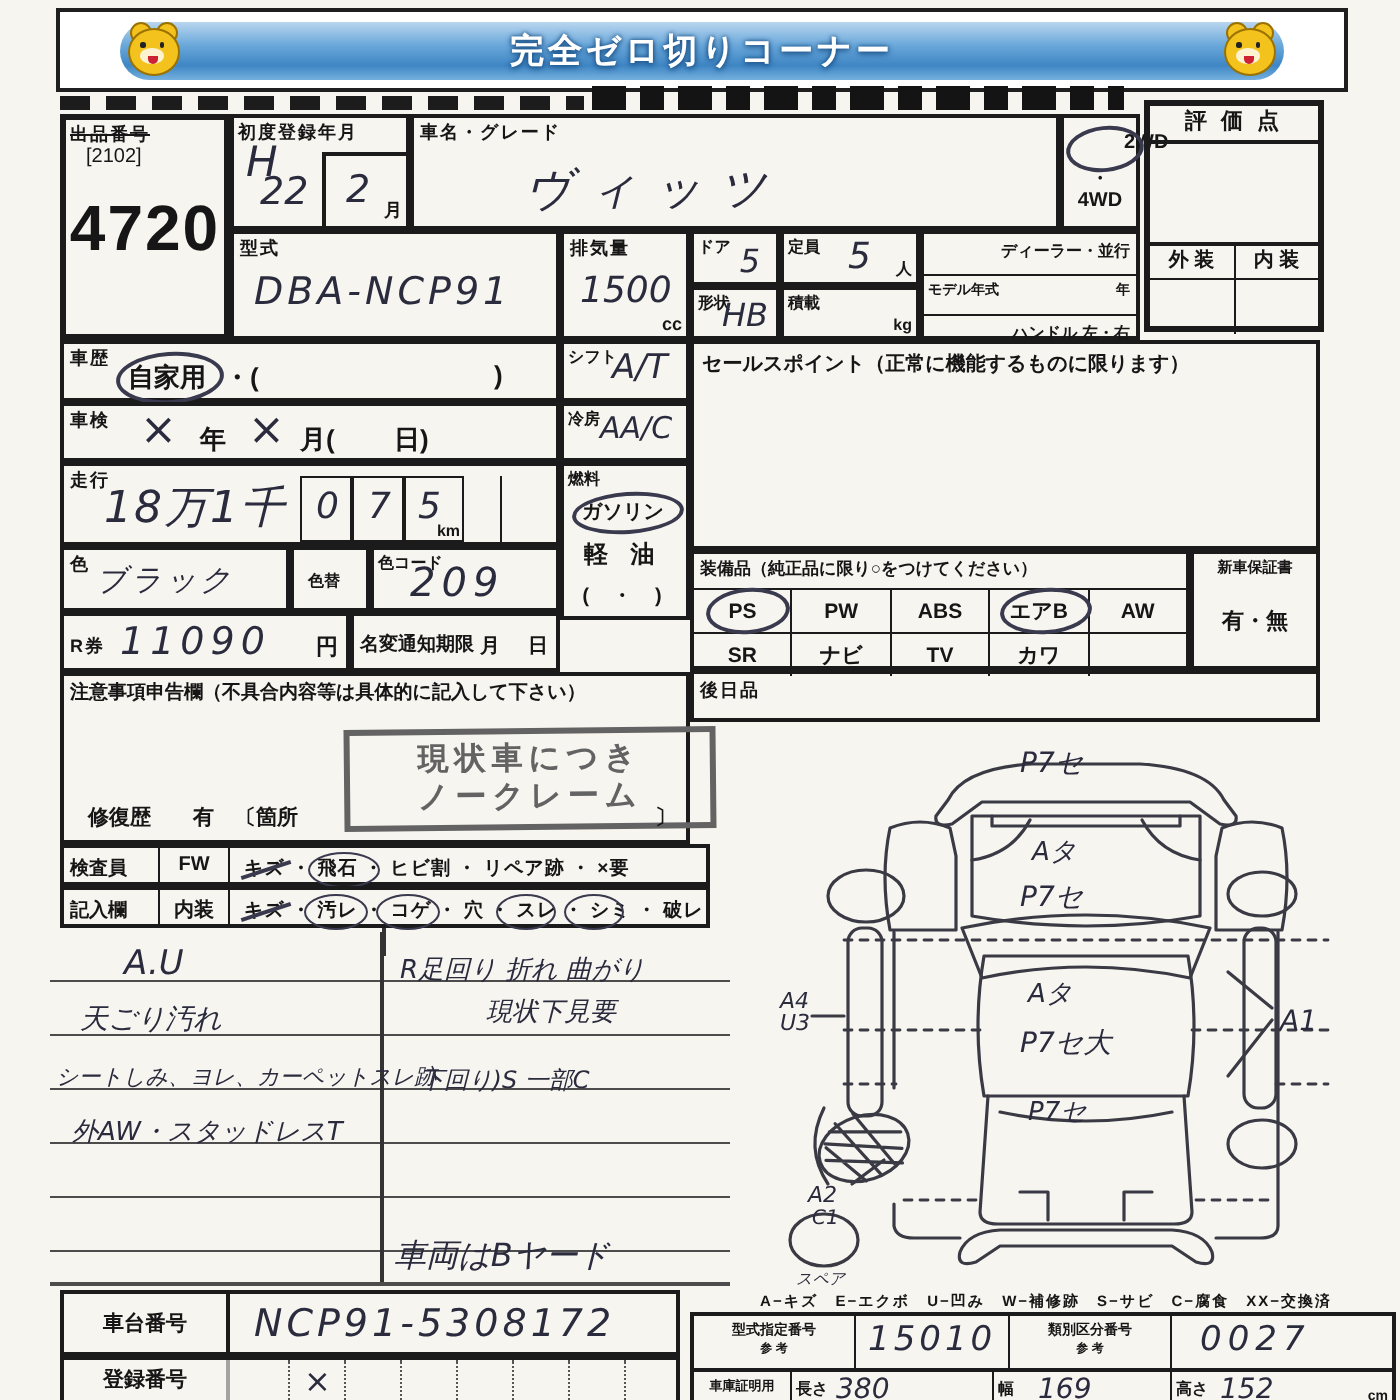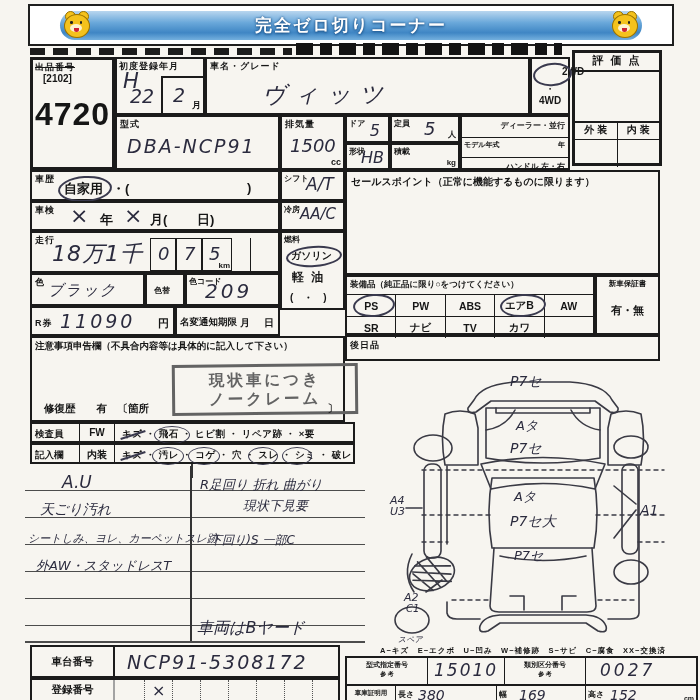--- a/index.html
+++ b/index.html
@@ -66,21 +66,21 @@
       <span class="eye" style="left:6px;"></span>
         <span class="eye" style="right:8px;"></span>
       <span class="mouth"></span>
     </div>
   </div>
   <div class="strip-dash"></div>
   <div class="strip-blob"></div>
 
   <div class="cell" style="left:30px;top:57px;width:85px;height:113px;border-width:3px;">
     <div class="lbl" style="position:absolute;left:2px;top:1px;text-decoration:line-through;">出品番号</div>
-    <div style="position:absolute;left:10px;top:13px;font-size:10px;font-weight:bold;">[2102]</div>
+    <div style="position:absolute;left:10px;top:13px;font-size:10px;font-weight:normal;">[2102]</div>
     <div style="position:absolute;left:0;right:0;top:36px;text-align:center;font-size:32px;font-weight:bold;letter-spacing:1px;">4720</div>
   </div>
 
   <div class="cell" style="left:115px;top:57px;width:90px;height:58px;">
     <div class="lbl" style="position:absolute;left:2px;top:1px;">初度登録年月</div>
     <span class="hw" style="position:absolute;left:6px;top:10px;font-size:21px;">H</span>
     <span class="hw" style="position:absolute;left:13px;top:26px;font-size:19px;">22</span>
     <div class="abs" style="left:44px;top:17px;width:44px;height:39px;border:2px solid #1b1b1b;">
       <span class="hw" style="position:absolute;left:10px;top:6px;font-size:19px;">2</span>
       <span style="position:absolute;right:2px;bottom:1px;font-size:9px;font-weight:bold;">月</span>
@@ -191,21 +191,21 @@
     <div class="abs" style="left:144px;top:5px;width:26px;height:33px;border:1.8px solid #1b1b1b;">
       <span class="hw" style="position:absolute;left:7px;top:4px;font-size:18px;">7</span>
     </div>
     <div class="abs" style="left:170px;top:5px;width:30px;height:33px;border:1.8px solid #1b1b1b;">
       <span class="hw" style="position:absolute;left:6px;top:4px;font-size:18px;">5</span>
       <span style="position:absolute;right:1px;bottom:0;font-size:8px;font-weight:bold;">km</span>
     </div>
     <div class="abs" style="left:218px;top:5px;width:0;height:33px;border-left:1.8px solid #1b1b1b;"></div>
   </div>
 
-  <div class="cell" style="left:280px;top:231px;width:65px;height:79px;">
+  <div class="cell" style="left:280px;top:231px;width:65px;height:79px;font-family:Liberation Mono, monospace;">
     <span class="sub-label" style="position:absolute;left:2px;top:1px;">燃料</span>
     <span class="print" style="position:absolute;left:9px;top:16px;font-size:10px;">ガソリン</span>
     <div class="circ" style="left:4px;top:13px;width:52px;height:17px;transform:rotate(-4deg);"></div>
     <span class="print" style="position:absolute;left:10px;top:36px;font-size:12px;letter-spacing:2px;">軽 油</span>
     <span class="print" style="position:absolute;left:8px;top:58px;font-size:10px;">(　・　)</span>
   </div>
 
   <div class="cell" style="left:30px;top:273px;width:115px;height:33px;">
     <span class="lbl" style="position:absolute;left:3px;top:1px;">色</span>
     <span class="hw" style="position:absolute;left:16px;top:6px;font-size:15px;letter-spacing:2px;">ブラック</span>

